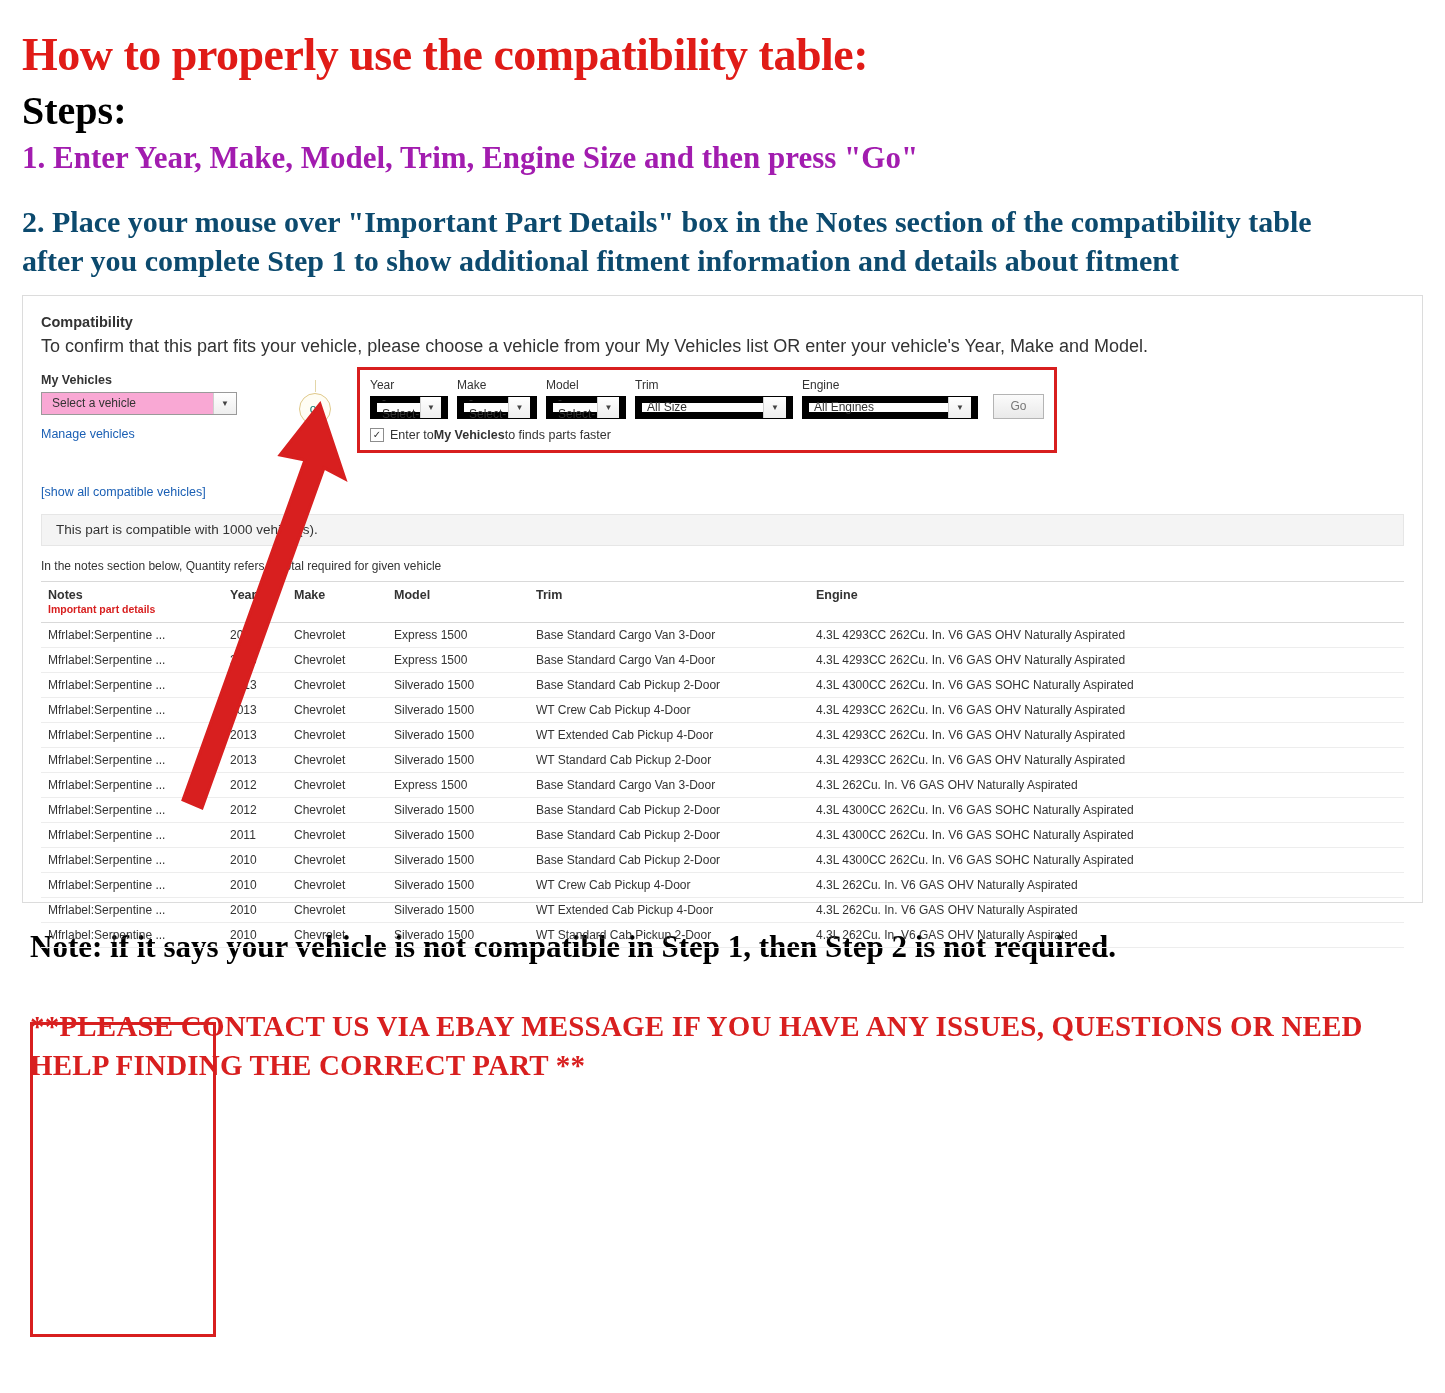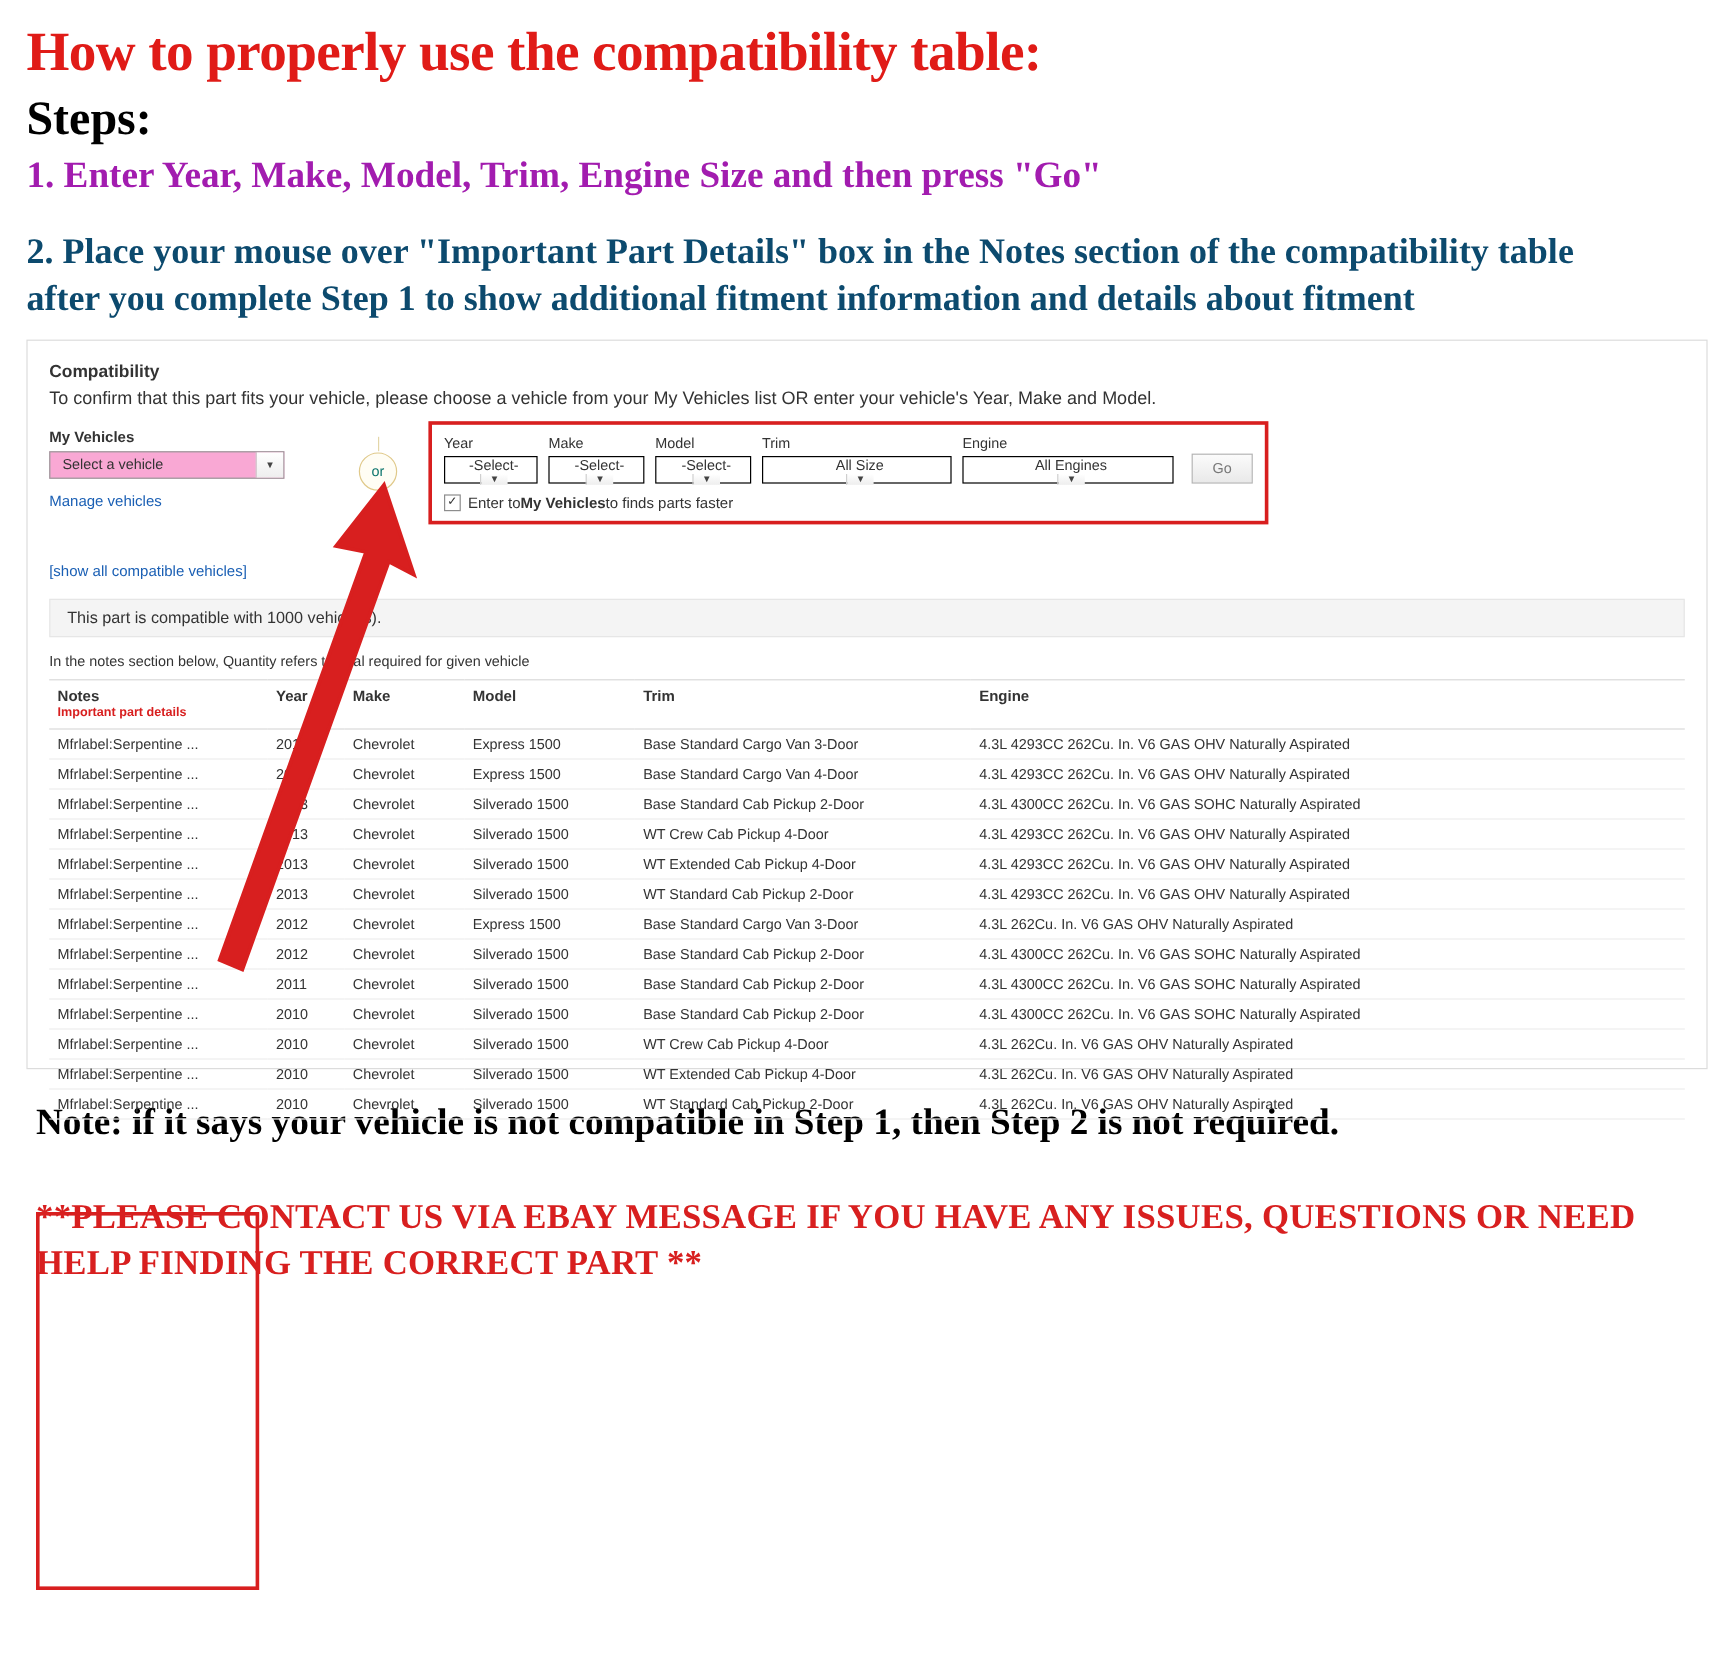--- a/index.html
+++ b/index.html
@@ -23,21 +23,21 @@
   
   .instructions {
     padding: 18px 22px 0 22px;
     font-family: "Liberation Serif", serif;
   }
   .title-red {
     color: #e01b17;
     font-size: 46px;
     font-weight: bold;
     line-height: 1.1;
-    margin: 0 0 8px 0;
+    margin: 12px 0 8px 0;
     letter-spacing: -0.5px;
   }
   .steps-label {
     color: #000;
     font-size: 40px;
     font-weight: bold;
     line-height: 1.1;
     margin: 0 0 6px 0;
   }
   .step-one {
@@ -67,21 +67,21 @@
     padding: 16px 18px 0 18px;
     font-family: "Liberation Sans", sans-serif;
   }
   .compat-title {
     font-size: 14.5px;
     font-weight: bold;
     color: #333;
     margin: 2px 0 6px 0;
   }
   .compat-sub {
-    font-size: 15px;
+    font-size: 18px;
     color: #333;
     margin-bottom: 14px;
   }
 
   .selector-row {
     display: flex;
     align-items: flex-start;
   }
   .my-vehicles {
     width: 250px;
@@ -165,30 +165,29 @@
   .field {
     margin-right: 9px;
   }
   .field-label {
     font-size: 12px;
     color: #333;
     margin-bottom: 4px;
   }
   .field-select {
     height: 23px;
-    border: 1px solid #000000;
+    border: 7px solid #000000;
     background: #fff;
     font-size: 12px;
     color: #333;
     display: flex;
     align-items: center;
     justify-content: space-between;
     padding-left: 5px;
     box-sizing: border-box;
-    flex-direction: column;
   }
   .w-year { width: 78px; }
   .w-make { width: 80px; }
   .w-model { width: 80px; }
   .w-trim { width: 158px; }
   .w-engine { width: 176px; }
   .go-button {
     width: 50px;
     height: 23px;
     border: 1px solid #b4b4b4;

